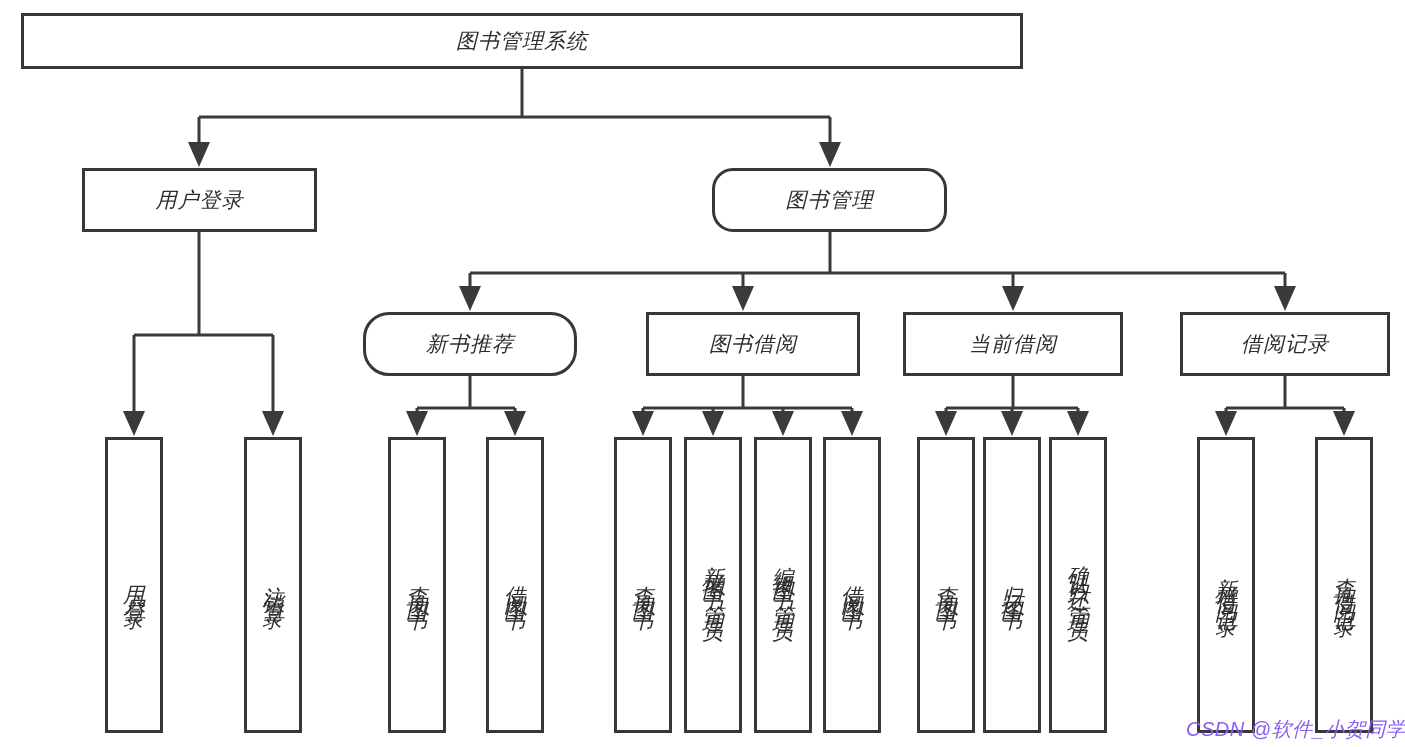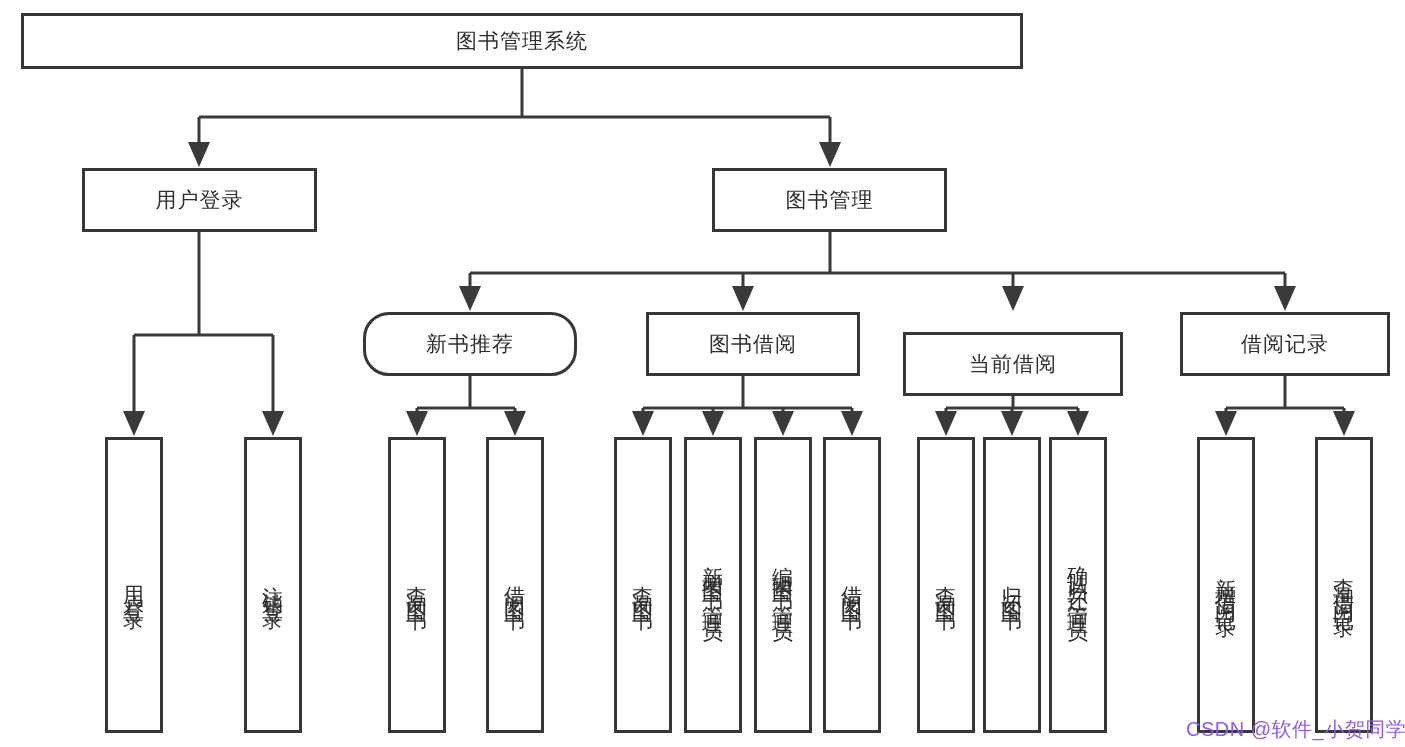--- a/index.html
+++ b/index.html
@@ -2,20 +2,21 @@
 <html><head>
 <meta charset="utf-8">
 <style>
   html,body{margin:0;padding:0;background:#ffffff;}
   #stage{
     position:relative;
     width:1405px;height:747px;
     background:#ffffff;
     font-family:"Liberation Sans", sans-serif;
     overflow:hidden;
+    font-style:italic;
   }
   .box{
     position:absolute;
     box-sizing:border-box;
     border:3px solid #373737;
     background:#ffffff;
     display:flex;
     align-items:center;
     justify-content:center;
     color:#2e2e2e;
@@ -30,24 +31,24 @@
     writing-mode:vertical-lr;
     text-orientation:mixed;
     letter-spacing:8px;
     line-height:1.1;
     font-size:21px;
     white-space:normal;
   }
   
   #n-root{left:21px;top:13px;width:1002px;height:56px;}
   #n-user-login{left:82px;top:168px;width:235px;height:64px;}
-  #n-book-mgmt{left:712px;top:168px;width:235px;height:64px;}
+  #n-book-mgmt{left:712px;top:168px;width:235px;height:64px;border-radius:21px;}
   #n-new-book-rec{left:363px;top:312px;width:214px;height:64px;border-radius:26px;}
   #n-book-borrow{left:636px;top:312px;width:214px;height:64px;margin-left:10px;}
-  #n-current-borrow{left:903px;top:312px;width:220px;height:64px;margin-top:20px;}
+  #n-current-borrow{left:903px;top:312px;width:220px;height:64px;}
   #n-borrow-record{left:1180px;top:312px;width:210px;height:64px;}
   .leaf{top:437px;width:58px;height:296px;}
   #n-leaf-user-login{left:105px;}
   #n-leaf-logout{left:244px;}
   #n-leaf-rec-query{left:388px;}
   #n-leaf-rec-borrow{left:486px;}
   #n-leaf-bb-query{left:614px;}
   #n-leaf-bb-add{left:684px;}
   #n-leaf-bb-edit{left:754px;}
   #n-leaf-bb-borrow{left:823px;}

